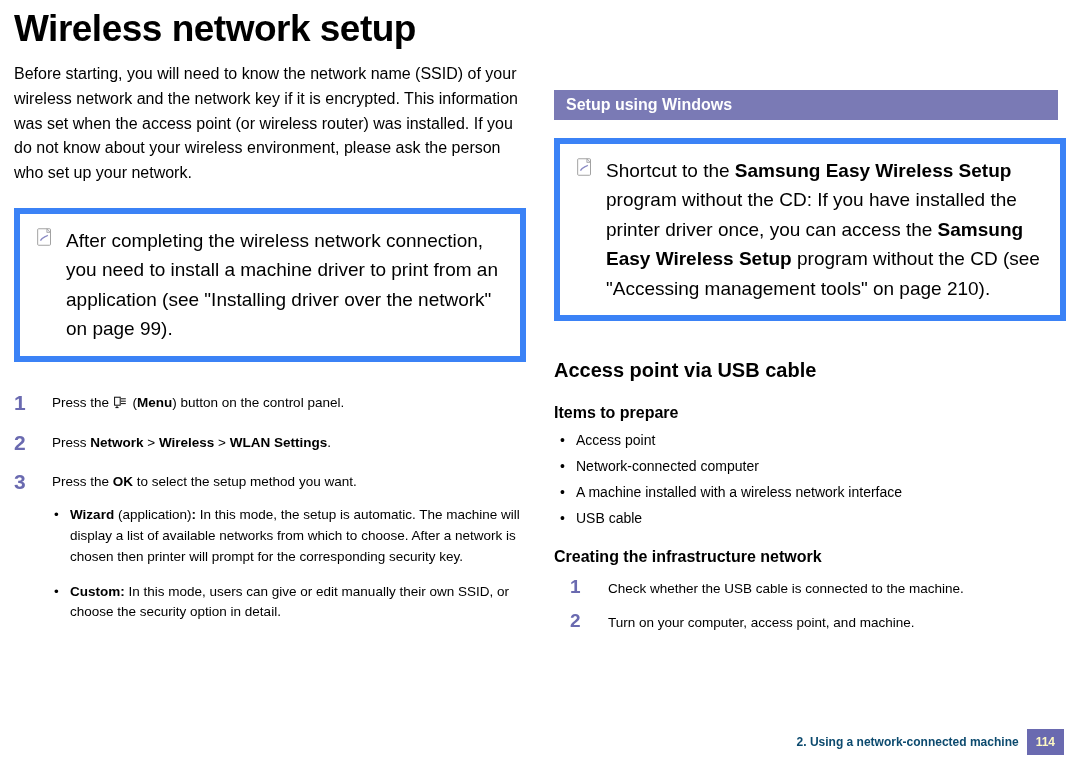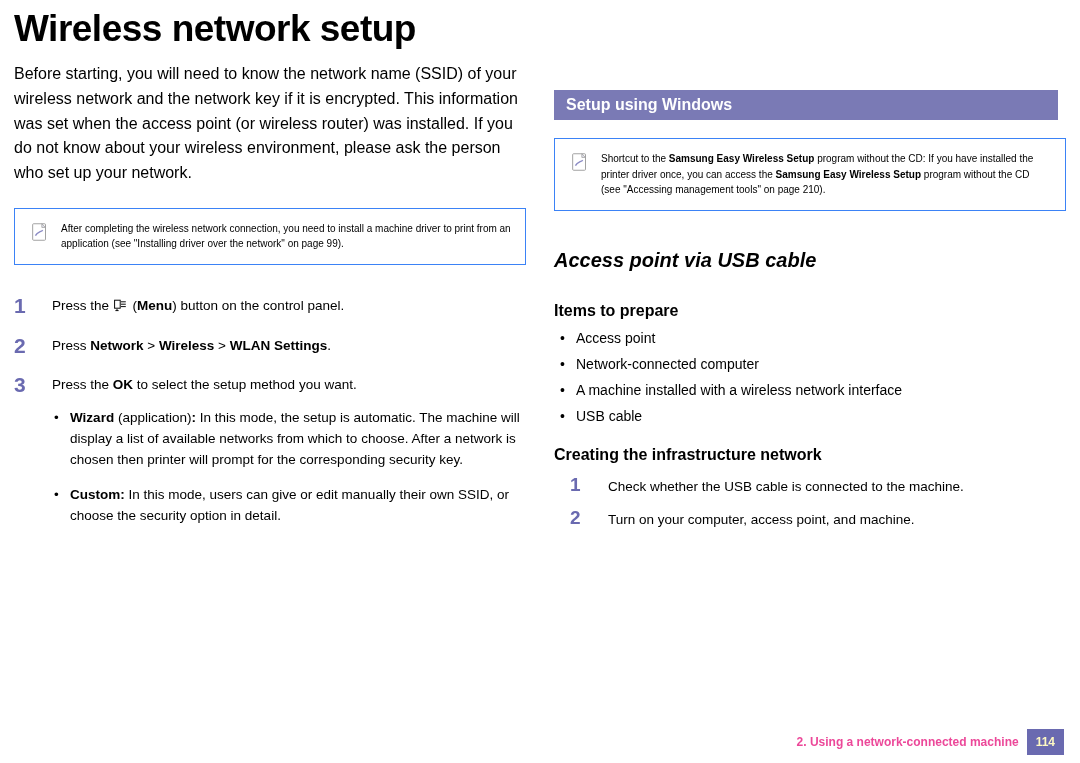--- a/index.html
+++ b/index.html
@@ -23,26 +23,26 @@
     gap: 28px;
     padding: 0 14px;
   }
   .col { width: 512px; }
   .intro {
     font-size: 16px;
     line-height: 1.55;
     margin-bottom: 22px;
   }
   .note-box {
-    border: 1px solid #3b82f6;
+    border: 6px solid #3b82f6;
     padding: 12px 14px 12px 14px;
     display: flex;
     gap: 10px;
     margin-bottom: 28px;
-    font-size: 10px;
+    font-size: 19px;
     line-height: 1.55;
   }
   .note-icon {
     flex: 0 0 22px;
     height: 22px;
     display: inline-block;
     position: relative;
   }
   .note-icon svg { width: 22px; height: 22px; }
   .numlist { list-style: none; }
@@ -82,22 +82,21 @@
     background: #7a7ab5;
     color: #fff;
     font-size: 16px;
     font-weight: 700;
     padding: 6px 12px;
     margin: 28px 8px 18px 0;
   }
   .h2 {
     font-size: 20px;
     font-weight: 700;
-    margin: 38px 0 30px 0;
-    font-style: italic;
+    margin: 38px 0 22px 0;
   }
   .h3 {
     font-size: 16px;
     font-weight: 700;
     margin: 10px 0 10px 0;
   }
   .plain-bullets {
     list-style: none;
     margin-bottom: 22px;
   }
@@ -118,21 +117,21 @@
   .footer {
     position: absolute;
     bottom: 8px;
     right: 16px;
     display: flex;
     align-items: stretch;
     font-size: 12px;
     font-weight: 700;
   }
   .footer .chap {
-    color: #ec4899;
+    color: #0c4a6e;
     padding: 6px 8px;
   }
   .footer .pg {
     background: #6a6ab0;
     color: #fef9c3;
     padding: 6px 9px;
   }
   b { font-weight: 700; }
   .menu-glyph {
     display: inline-block;

